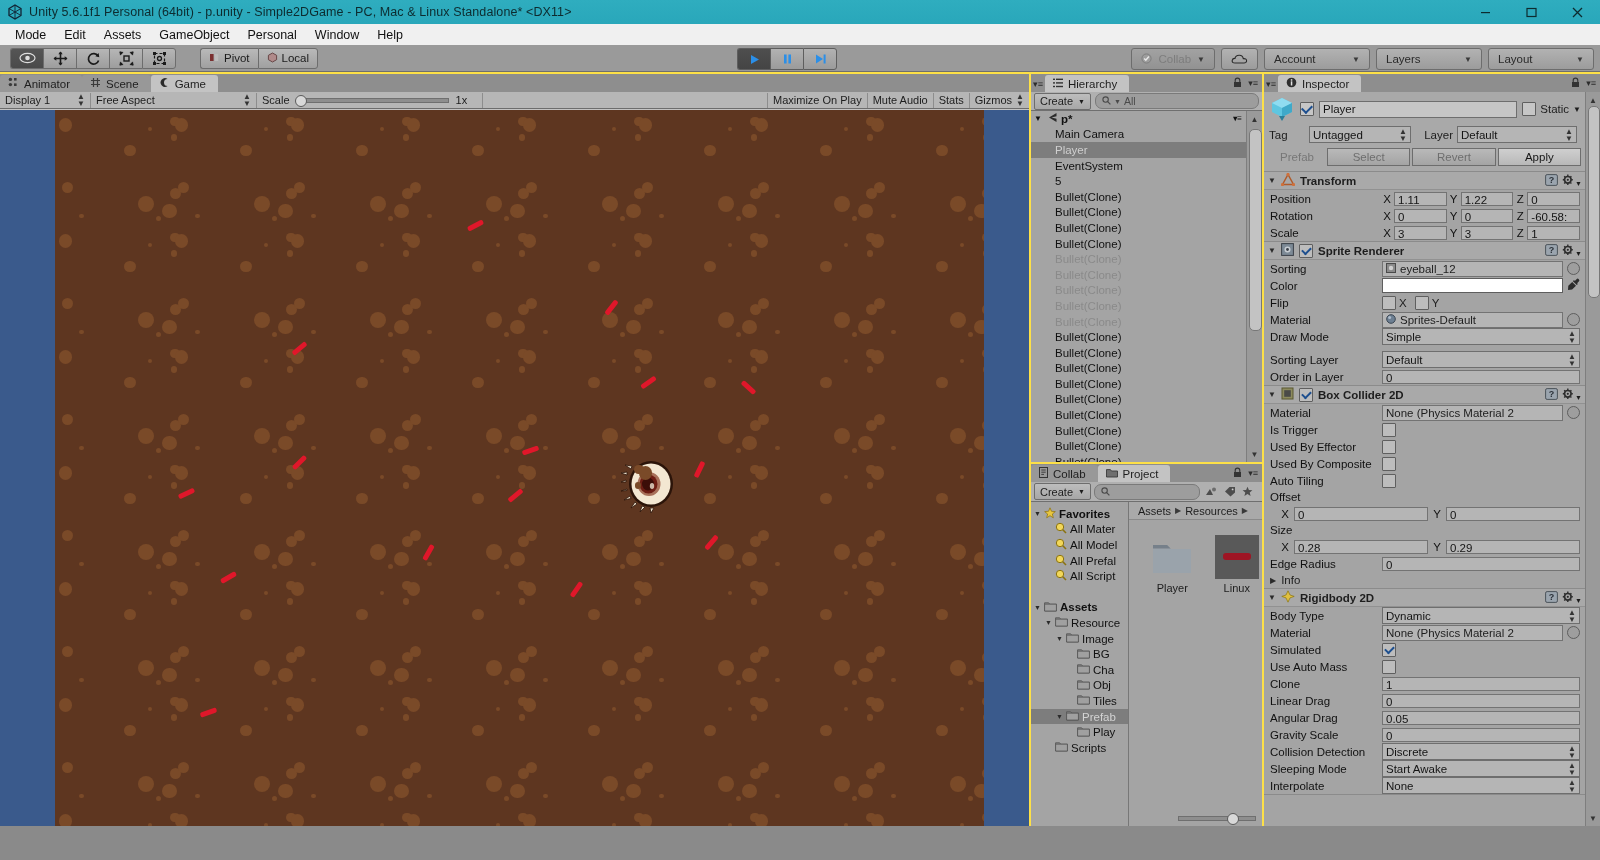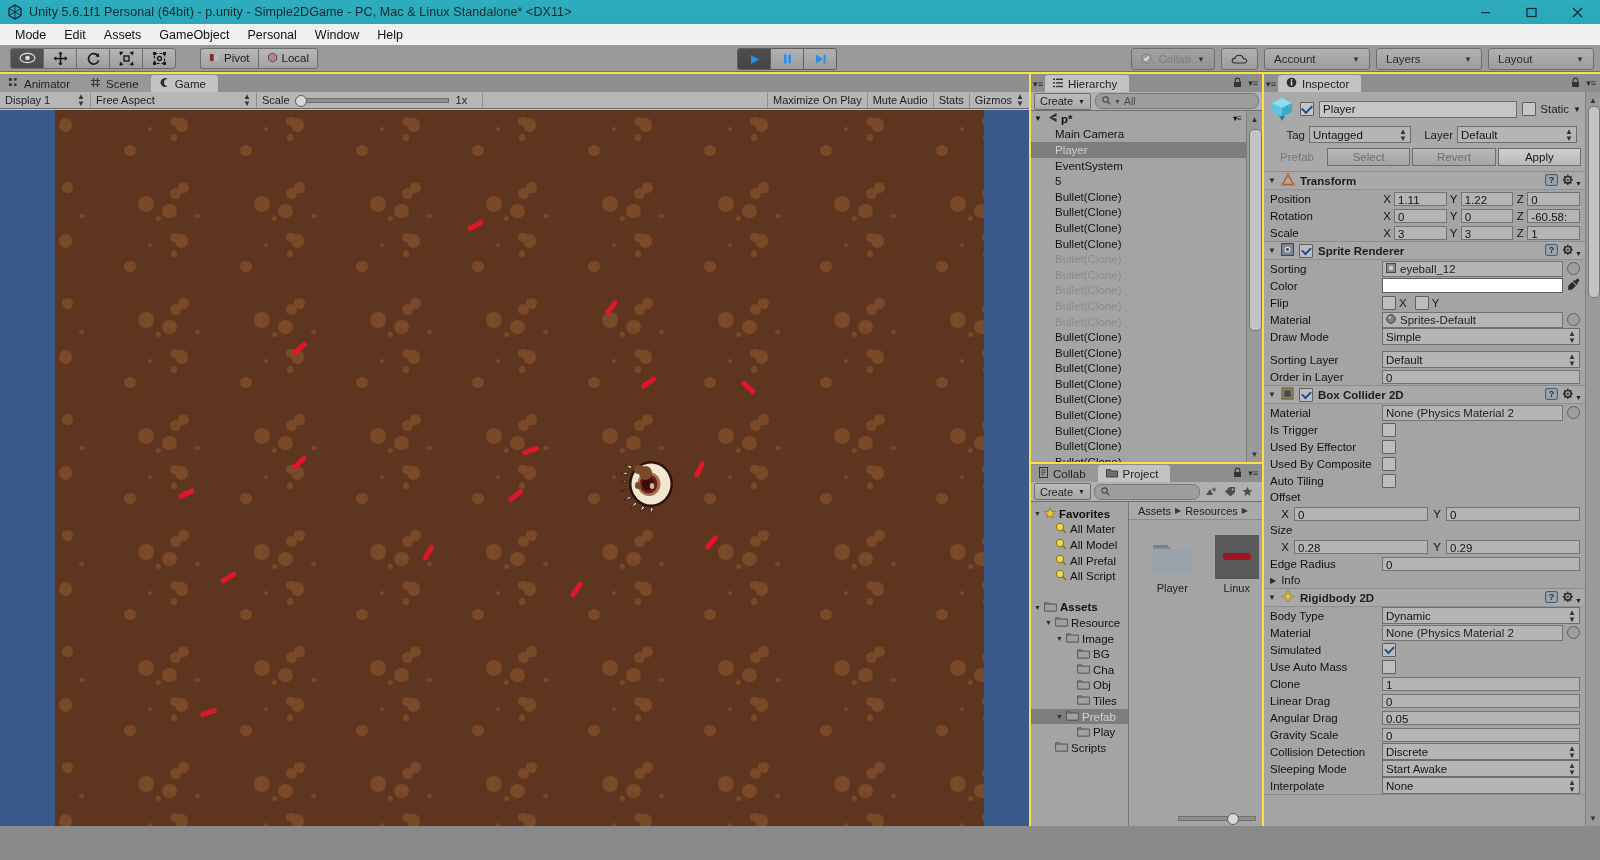--- a/index.html
+++ b/index.html
@@ -1316,21 +1316,21 @@
           </div>
           <div class="cbx checked"></div>
           <div class="nameinput">Player</div>
           <div class="staticbox">
             <span class="cbx"></span>
             <span>Static</span>
             <span style="font-size:8px;">▼</span>
           </div>
         </div>
         <div class="taglayer">
-          <span style="width:36px;text-align:right;">Tag</span>
+          <span style="width:36px;text-align:left;">Tag</span>
           <div class="dd" style="width:94px;">
             <span>Untagged</span>
             <span class="st">▲<br>▼</span>
           </div>
           <span style="width:38px;text-align:right;">Layer</span>
           <div class="dd" style="flex:1;margin-right:4px;">
             <span>Default</span>
             <span class="st">▲<br>▼</span>
           </div>
         </div>

